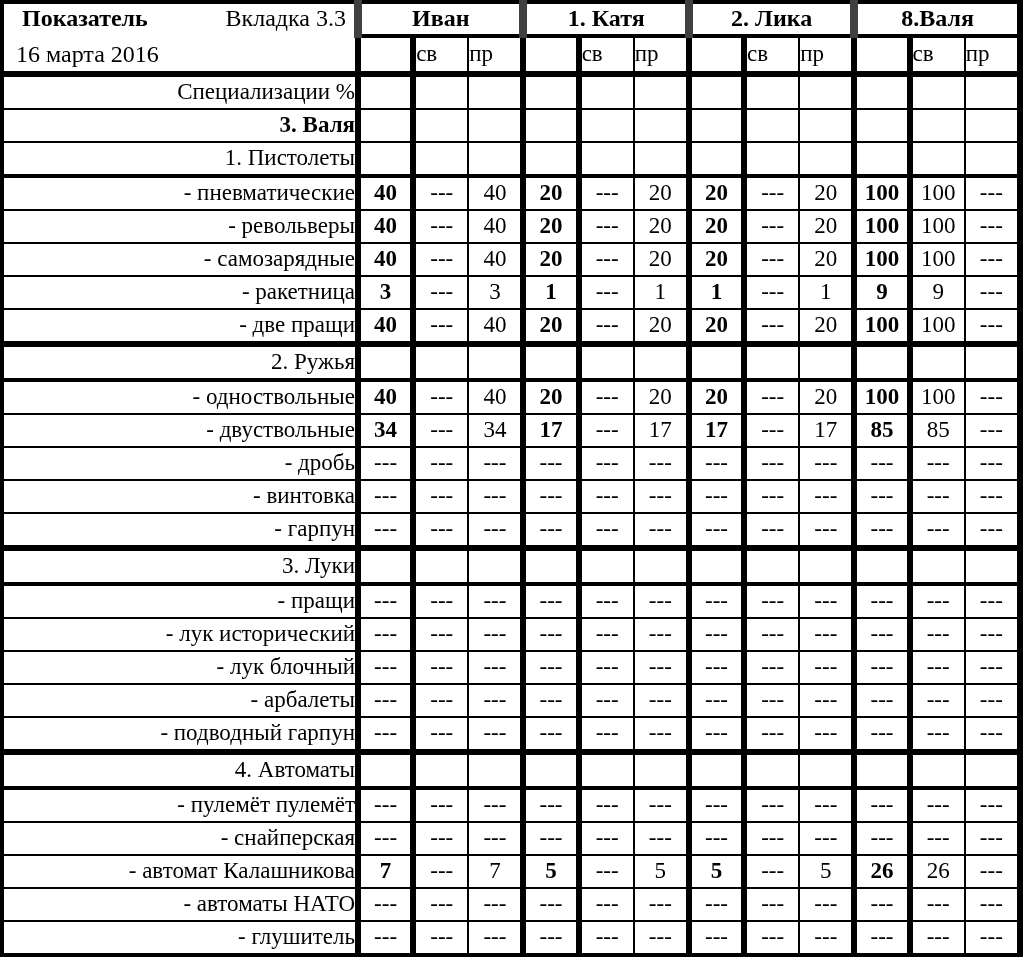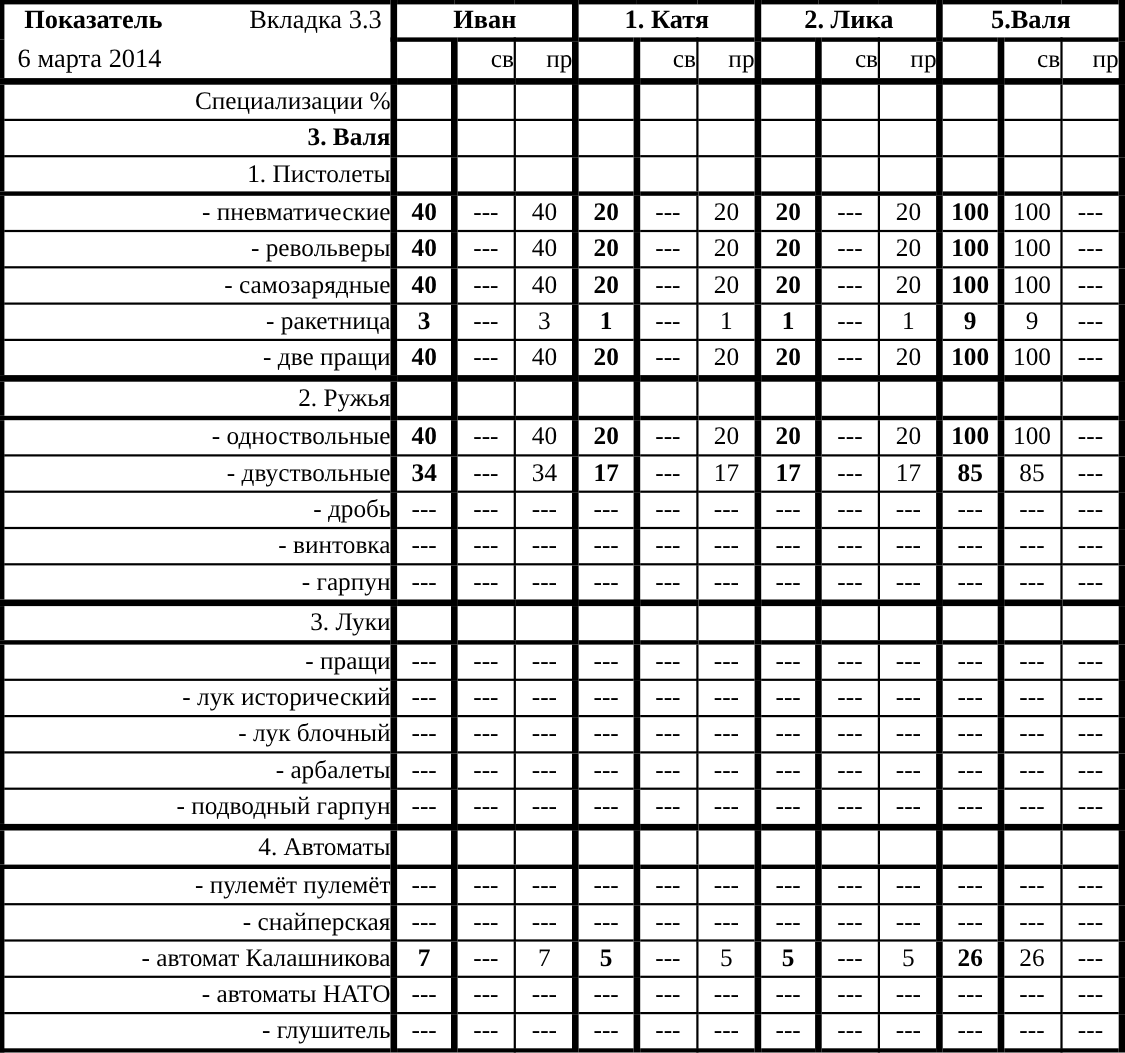--- a/index.html
+++ b/index.html
@@ -57,29 +57,29 @@
     padding: 0 8px 0 12px;
     height: 33px;
     display: flex;
     align-items: center;
   }
   tr.group-row th { height: 30px; }
   th.group-name {
     font-weight: bold;
     font-size: 24px;
     text-align: center;
-    border-left: 6px solid #404040;
+    border-left: 8px solid #404040;
     border-right: 6px solid #000;
     border-bottom: 4px solid #000;
   }
   tr.sub-row th {
     height: 33px;
     font-weight: normal;
     font-size: 23px;
-    text-align: right;
+    text-align: left;
     border-bottom: 6px solid #000;
   }
 
   
   tbody td {
     height: 31px;
     font-size: 23px;
     text-align: center;
   }
   td.label-cell {
@@ -110,26 +110,26 @@
         <col>
         <col>
     </colgroup>
     <thead>
       <tr class="group-row">
         <th class="corner" rowspan="2">
           <div class="corner-line1">
             <span class="t-bold">Показатель</span>
             <span>Вкладка 3.3</span>
           </div>
-          <div class="corner-line2">6 марта 2014</div>
+          <div class="corner-line2">16 марта 2016</div>
         </th>
         <th class="group-name" colspan="3">Иван</th>
         <th class="group-name" colspan="3">1. Катя</th>
         <th class="group-name" colspan="3">2. Лика</th>
-        <th class="group-name" colspan="3">5.Валя</th>
+        <th class="group-name" colspan="3">8.Валя</th>
       </tr>
       <tr class="sub-row">
         <th class="c-val"></th>
         <th class="c-sv">св</th>
         <th class="c-pr">пр</th>
         <th class="c-val"></th>
         <th class="c-sv">св</th>
         <th class="c-pr">пр</th>
         <th class="c-val"></th>
         <th class="c-sv">св</th>

